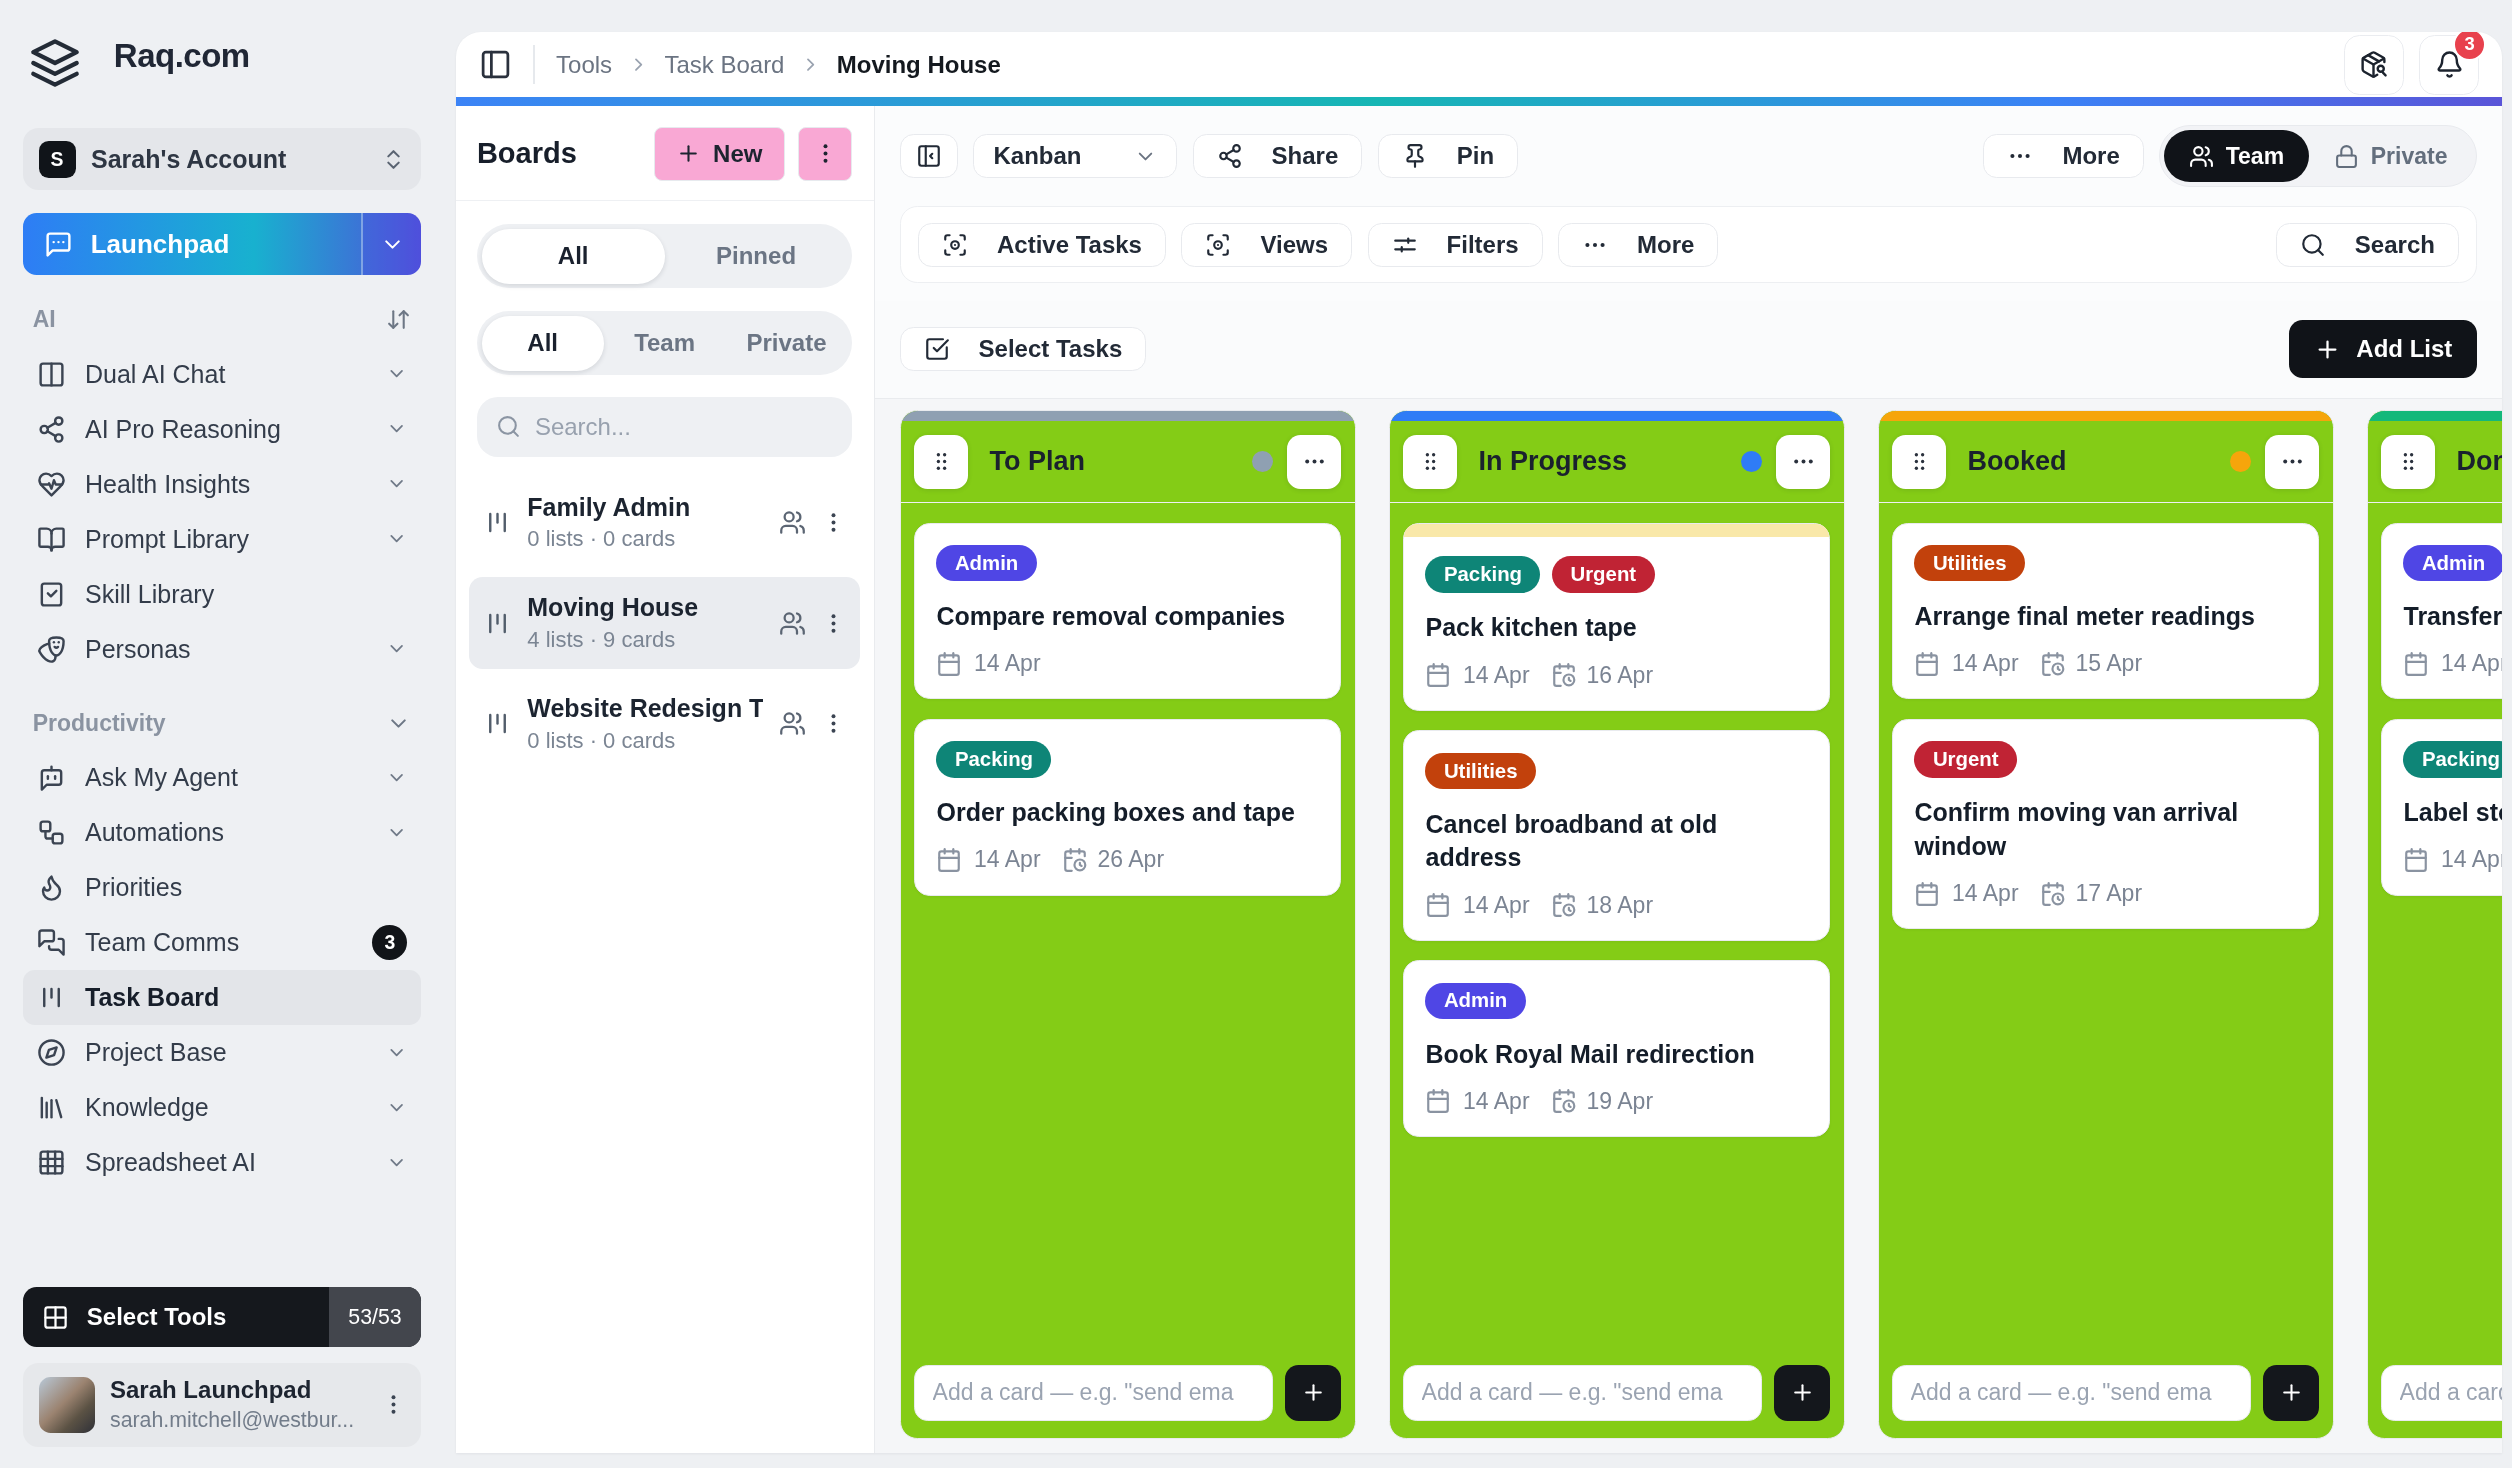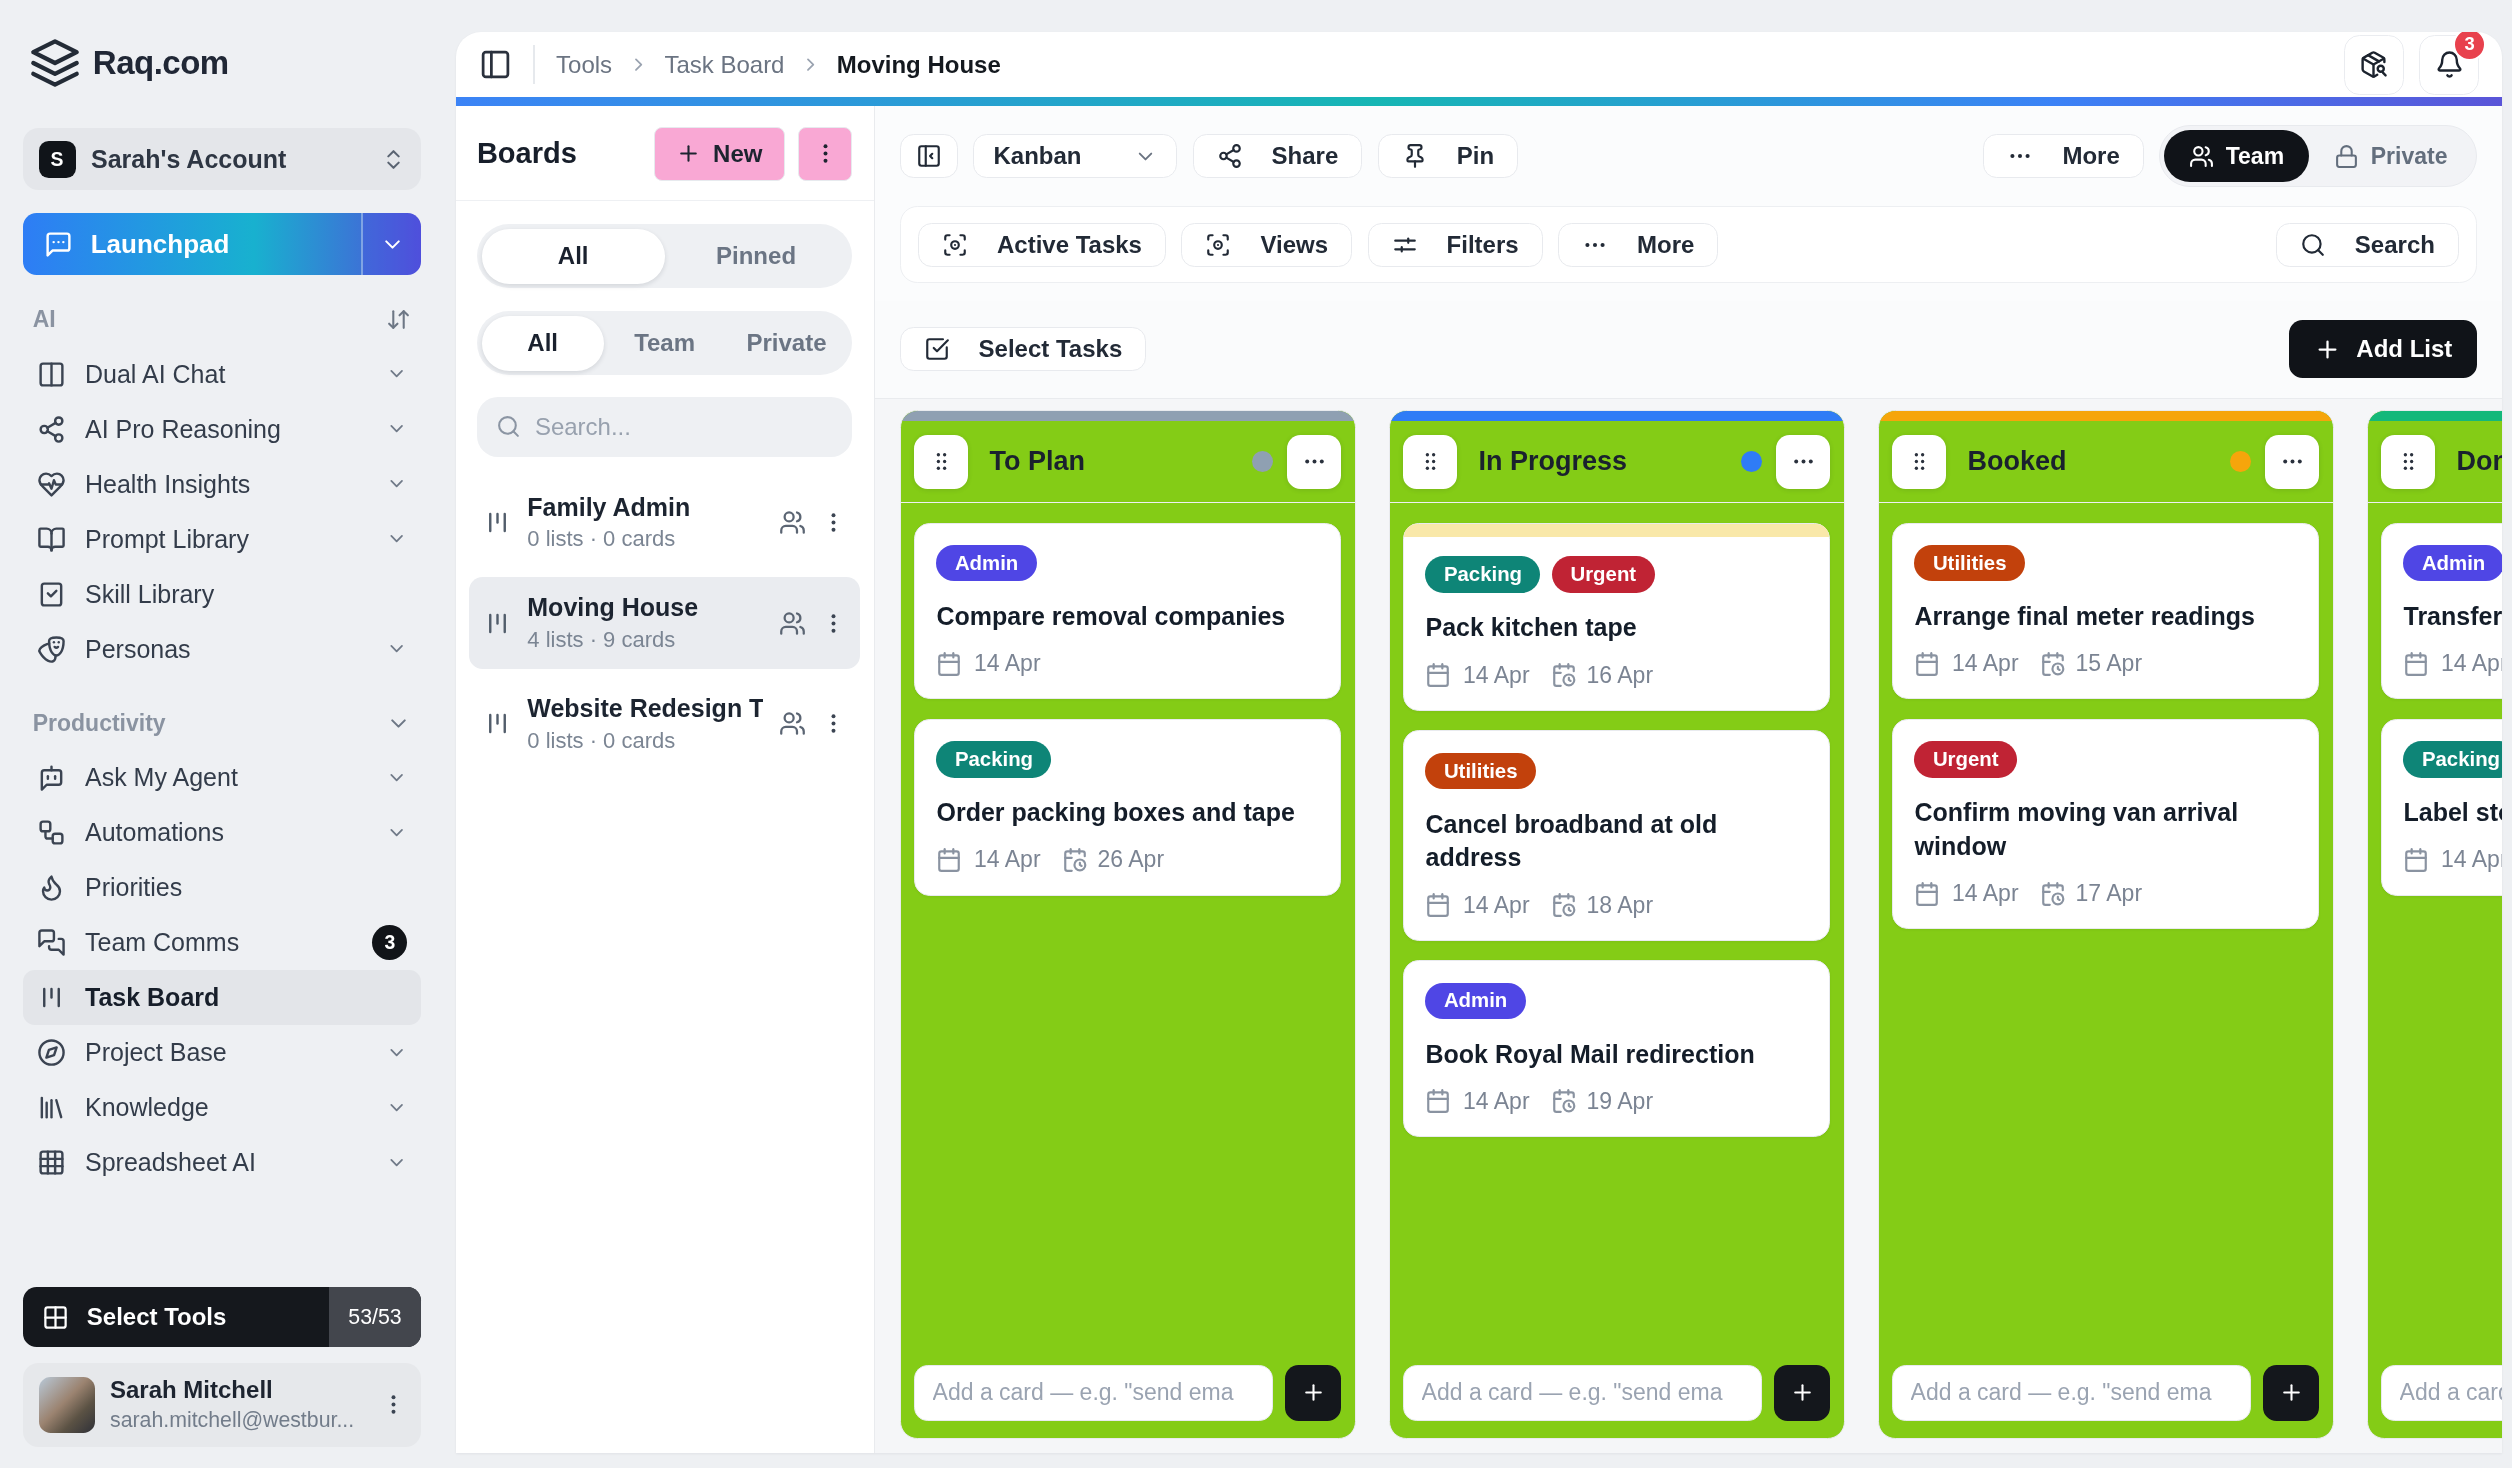--- a/index.html
+++ b/index.html
@@ -11,21 +11,21 @@
     -webkit-font-smoothing:antialiased;
   }
   .app { display:flex; height:100%; }
 
   
   [data-icon]{ display:inline-flex; width:27px; height:27px; flex:0 0 auto; }
   [data-icon] svg{ width:100%; height:100%; }
 
   
   .sidebar { width:444px; padding:37px 23px 21.3px; display:flex; flex-direction:column; }
-  .logo-row { display:flex; align-items:center; gap:12px; padding:0 5.8px; }
+  .logo-row { display:flex; align-items:flex-start; gap:33px; padding:0 5.8px; }
   .logo-mark { width:52px; height:52px; color:#232b36; }
   .brand { font-size:33px; font-weight:700; color:#202735; letter-spacing:-0.5px; }
   .account { margin-top:39px; height:62px; background:#e4e6ea; border-radius:15.5px;
     display:flex; align-items:center; gap:15.5px; padding:0 15.5px; cursor:pointer; }
   .account-avatar { width:37px; height:37px; background:#101419; color:#fff; border-radius:9.7px;
     display:grid; place-items:center; font-size:19.4px; font-weight:600; }
   .account-name { flex:1; font-size:25px; font-weight:600; color:#2e3643; }
   .account .chev { width:25px; height:25px; color:#5a6472; }
   .launchpad { margin-top:23px; height:62px; border-radius:13.6px; overflow:hidden;
     background:linear-gradient(90deg,#2e7df5 0%,#18b1cf 58%,#4f52da 100%);
@@ -453,21 +453,21 @@
             <path d="M3 12h18"></path>
             <path d="M12 3v18"></path>
           </svg>
         </span>
       <span class="st-label">Select Tools</span>
       <span class="st-count">53/53</span>
     </div>
     <div class="user-card">
       <span class="avatar"></span>
       <span class="user-text">
-        <div class="user-name">Sarah Mitchell</div>
+        <div class="user-name">Sarah Launchpad</div>
         <div class="user-email">sarah.mitchell@westbur...</div>
       </span>
       <span class="kebab-plain" data-icon="kebab">
           <svg viewBox="0 0 24 24" fill="none" stroke="currentColor" stroke-width="2" stroke-linecap="round" stroke-linejoin="round">
             <circle cx="12" cy="5" r="1.9" fill="currentColor" stroke="none"></circle>
             <circle cx="12" cy="12" r="1.9" fill="currentColor" stroke="none"></circle>
             <circle cx="12" cy="19" r="1.9" fill="currentColor" stroke="none"></circle>
           </svg>
         </span>
     </div>

